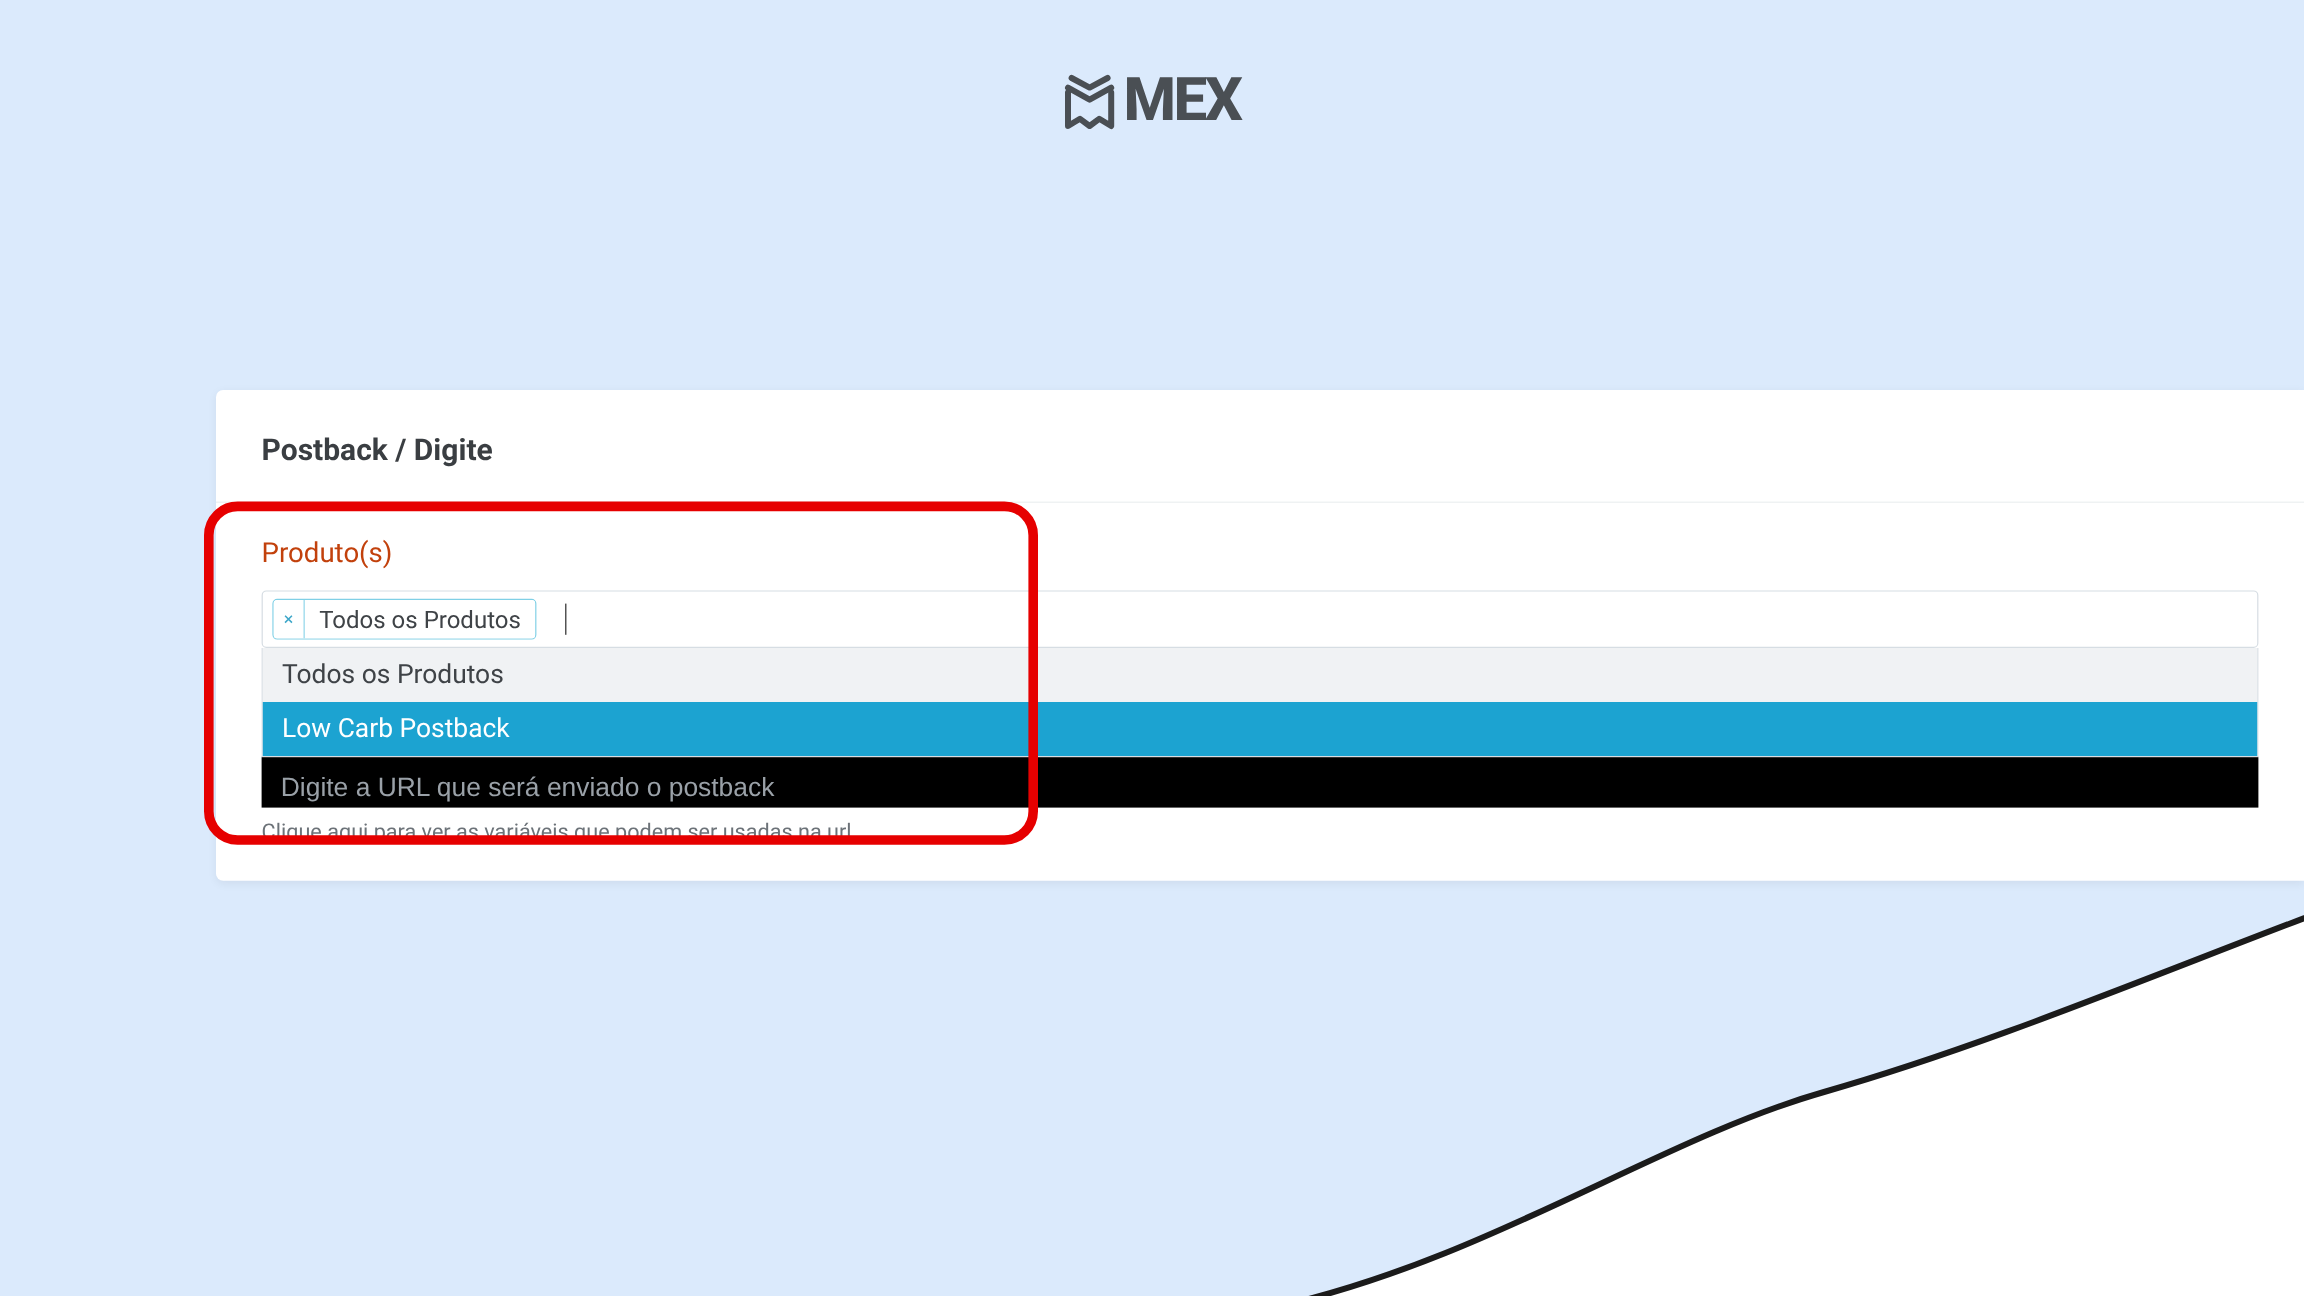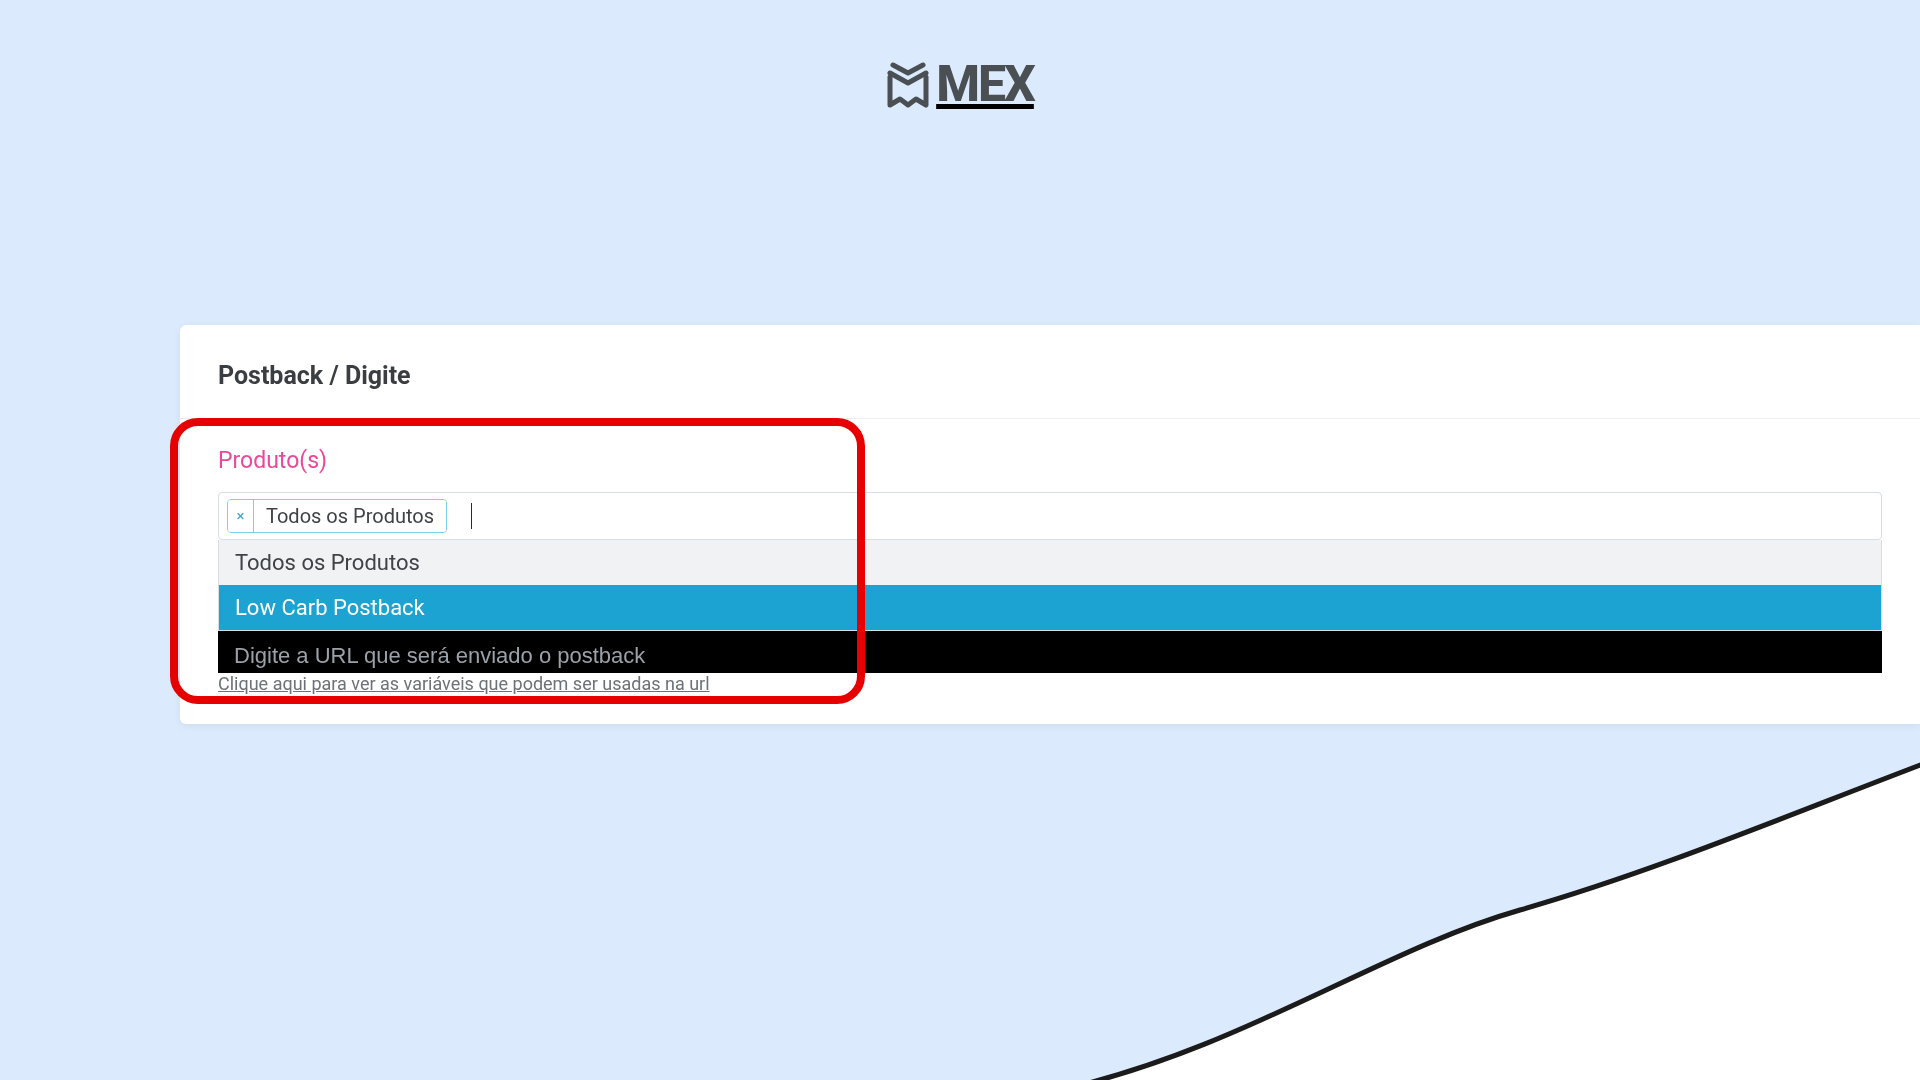--- a/index.html
+++ b/index.html
@@ -13,21 +13,20 @@
     }
     .logo-wrap {
       display: flex;
       justify-content: center;
       padding-top: 55px;
     }
     .logo {
       display: flex;
       align-items: center;
       gap: 6px;
-      text-decoration: underline;
     }
     .logo-text {
       font-size: 50px;
       font-weight: 800;
       letter-spacing: -2px;
       color: #4a4f54;
     }
     .card {
       position: absolute;
       top: 325px;
@@ -43,21 +42,21 @@
       font-weight: 700;
       color: #3a3e42;
       border-bottom: 1px solid #eceff1;
     }
     .card-body {
       padding: 28px 38px 30px 38px;
       position: relative;
     }
     .field-label {
       font-size: 23px;
-      color: #ec4899;
+      color: #c2410c;
       margin-bottom: 18px;
     }
     .multiselect {
       border: 1px solid #d6dde3;
       border-radius: 4px;
       padding: 6px 8px;
       display: flex;
       align-items: center;
       gap: 14px;
       background: #fff;
@@ -118,20 +117,21 @@
       width: 100%;
       border: none;
       padding: 12px 16px 4px 16px;
       font-size: 22px;
       color: #9aa1a8;
       background: #000000;
     }
     .url-input::placeholder { color: #9aa1a8; }
     .help-link {
       display: inline-block;
+      margin-top: 10px;
       font-size: 18px;
       color: #6c7278;
       text-decoration: underline;
       cursor: pointer;
     }
     .highlight-box {
       position: absolute;
       border: 8px solid #e60000;
       border-radius: 28px;
       top: 418px;

